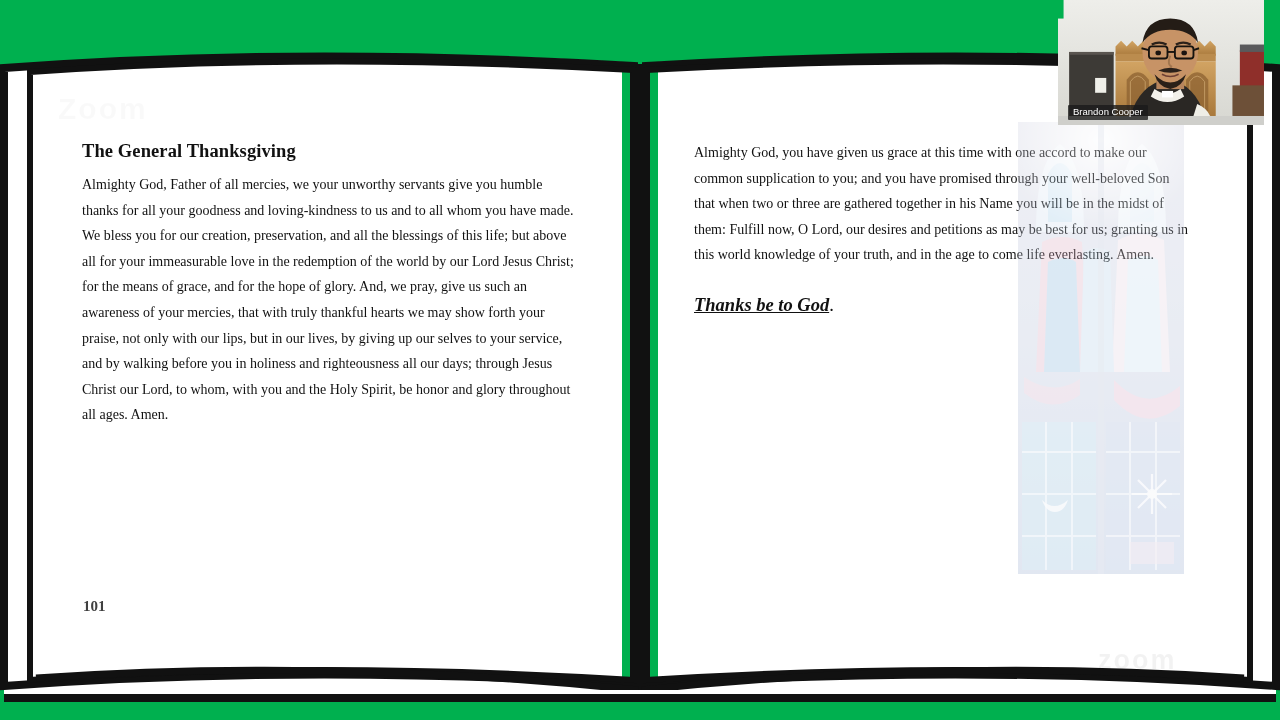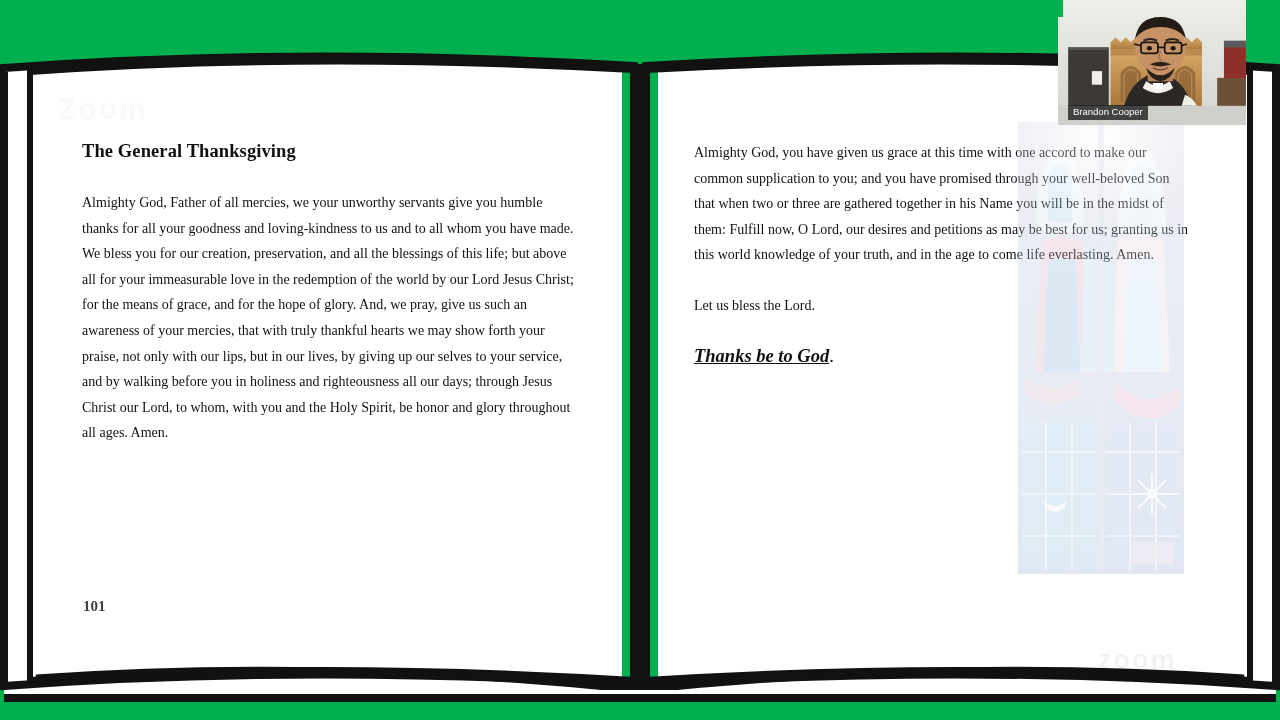--- a/index.html
+++ b/index.html
@@ -30,21 +30,21 @@
     color: #111;
   }
   #left-page-col  { left: 82px;  top: 140px; width: 500px; }
   #right-page-col { left: 694px; top: 140px; width: 500px; }
 
   .page-heading {
     font-family: "Liberation Serif", serif;
     font-weight: bold;
     font-size: 18.5px;
     line-height: 22px;
-    margin: 0 0 28px 0;
+    margin: 0 0 10px 0;
     letter-spacing: 0.1px;
   }
   .page-para {
     font-family: "Liberation Serif", serif;
     font-size: 14px;
     line-height: 25.6px;
     margin: 0 0 25px 0;
   }
   .page-para.tight { margin-bottom: 0; }
   .response-line {
@@ -90,21 +90,21 @@
     user-select: none;
   }
   #watermark-top   { left: 58px;   top: 92px;  font-size: 30px; }
   #watermark-bottom{ left: 1098px; top: 645px; font-size: 27px; color: rgba(0,0,0,0.05); }
 
   
   #webcam-overlay {
     position: absolute;
     left: 1058px;
     top: 0px;
-    width: 188px;
+    width: 206px;
     height: 125px;
     overflow: hidden;
     background: #cfcfcb;
   }
   #webcam-scene {
     position: absolute;
     inset: 0;
   }
   .wc-name-badge {
     position: absolute;
@@ -156,21 +156,20 @@
   <div class="watermark" id="watermark-bottom">zoom</div>
 
   <div class="page-col" id="left-page-col">
     <h2 class="page-heading">The General Thanksgiving</h2>
     <p class="page-para">Almighty God, Father of all mercies, we your unworthy servants give you humble thanks for all your goodness and loving-kindness to us and to all whom you have made. We bless you for our creation, preservation, and all the blessings of this life; but above all for your immeasurable love in the redemption of the world by our Lord Jesus Christ; for the means of grace, and for the hope of glory. And, we pray, give us such an awareness of your mercies, that with truly thankful hearts we may show forth your praise, not only with our lips, but in our lives, by giving up our selves to your service, and by walking before you in holiness and righteousness all our days; through Jesus Christ our Lord, to whom, with you and the Holy Spirit, be honor and glory throughout all ages. Amen.</p>
   </div>
   <div class="page-number">101</div>
 
   <div class="page-col" id="right-page-col">
     <p class="page-para">Almighty God, you have given us grace at this time with one accord to make our common supplication to you; and you have promised through your well-beloved Son that when two or three are gathered together in his Name you will be in the midst of them: Fulfill now, O Lord, our desires and petitions as may be best for us; granting us in this world knowledge of your truth, and in the age to come life everlasting. Amen.</p>
-    <p class="page-para tight">Let us bless the Lord.</p>
     <p class="response-line">
       <span class="resp">Thanks be to God</span><span>.</span>
     </p>
   </div>
 
   <svg id="stained-glass" viewBox="0 0 166 452" preserveAspectRatio="none">
     <defs>
       <linearGradient id="sgBg" x1="0" y1="0" x2="0" y2="1">
         <stop offset="0%" stop-color="#c9cbdd"></stop>
         <stop offset="45%" stop-color="#b9c3da"></stop>

